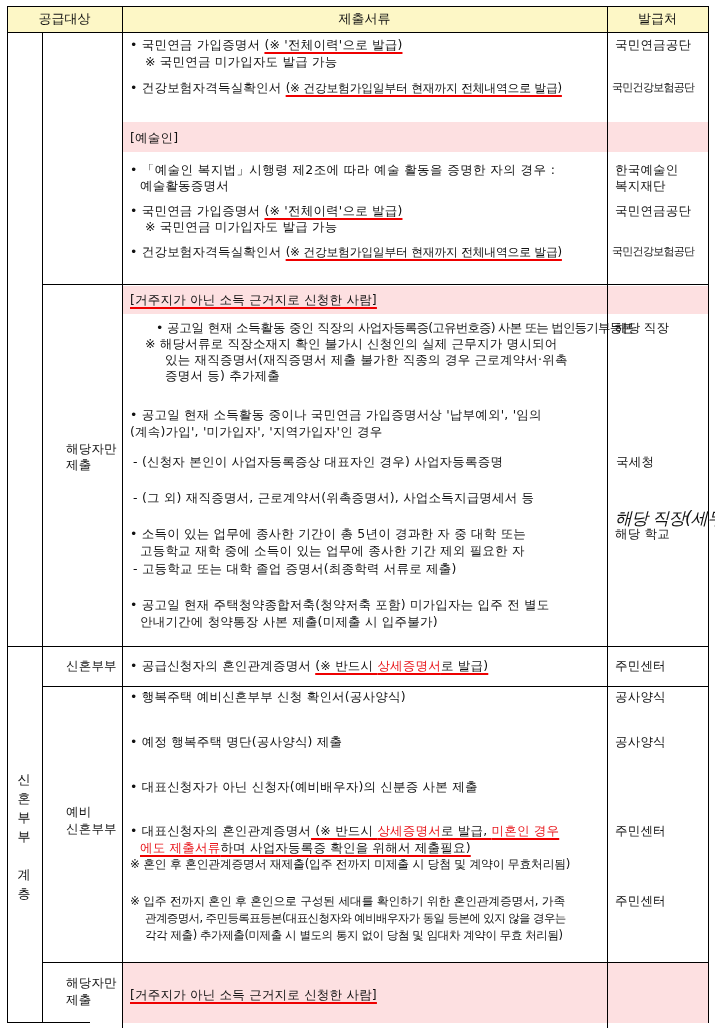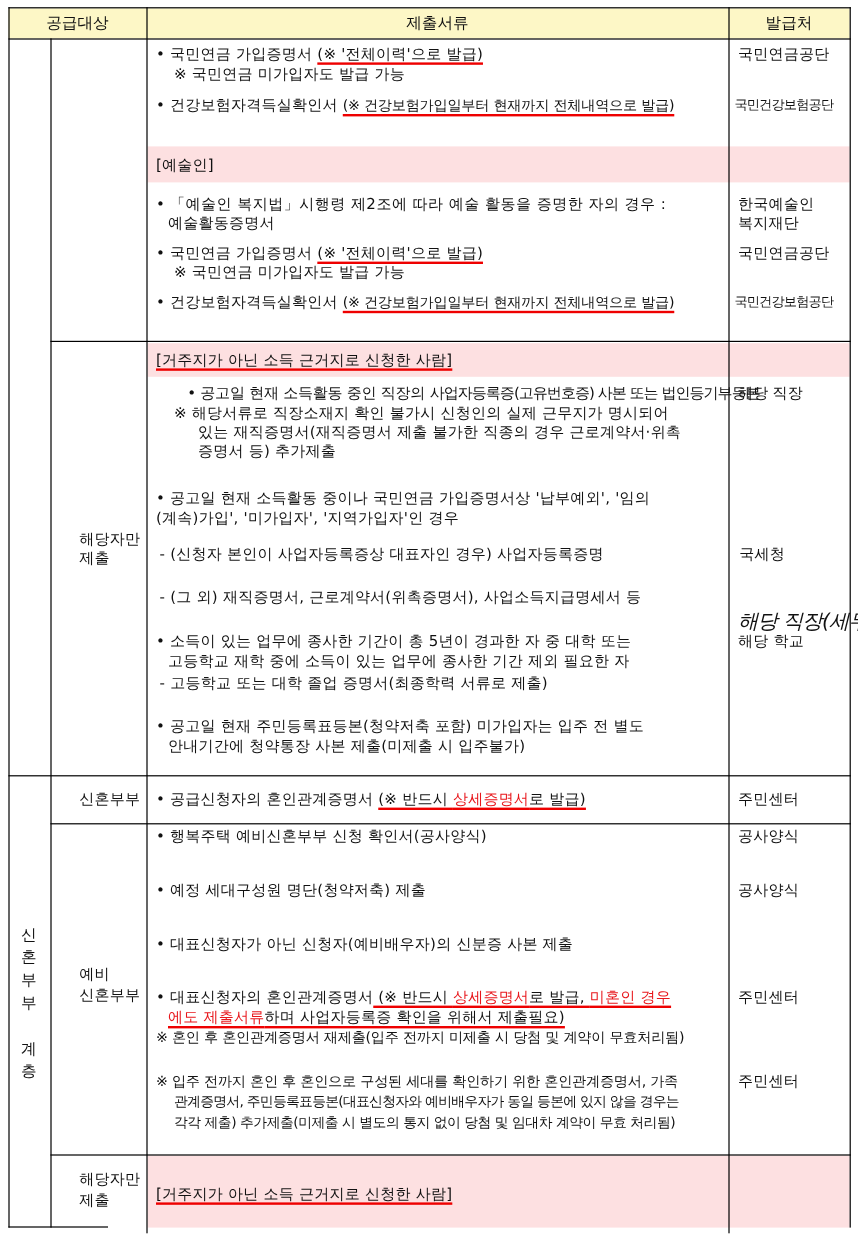--- a/index.html
+++ b/index.html
@@ -112,21 +112,21 @@
 <div class="t" style="left:130px; top:526px;">
   <span>•</span>
   <span>소득이 있는 업무에 종사한 기간이 총 5년이 경과한 자 중 대학 또는</span>
 </div>
 <div class="t" style="left:140px; top:543px;">고등학교 재학 중에 소득이 있는 업무에 종사한 기간 제외 필요한 자</div>
 <div class="t" style="left:133px; top:561px;">- 고등학교 또는 대학 졸업 증명서(최종학력 서류로 제출)</div>
 <div class="t" style="left:615px; top:526px;">해당 학교</div>
 
 <div class="t" style="left:130px; top:597px;">
   <span>•</span>
-  <span>공고일 현재 주민등록표등본(청약저축 포함) 미가입자는 입주 전 별도</span>
+  <span>공고일 현재 주택청약종합저축(청약저축 포함) 미가입자는 입주 전 별도</span>
 </div>
 <div class="t" style="left:140px; top:614px;">안내기간에 청약통장 사본 제출(미제출 시 입주불가)</div>
 
 <div class="vert" style="left:14px; top:770px;">
   <div>신</div>
   <div>혼</div>
   <div>부</div>
   <div>부</div>
   <div style="height:19px;"></div>
   <div>계</div>
@@ -144,21 +144,21 @@
 <div class="t cen" style="left:42px; width:80px; top:821px;">신혼부부</div>
 
 <div class="t" style="left:130px; top:689px;">
   <span>•</span>
   <span>행복주택 예비신혼부부 신청 확인서(공사양식)</span>
 </div>
 <div class="t" style="left:615px; top:689px;">공사양식</div>
 
 <div class="t" style="left:130px; top:734px;">
   <span>•</span>
-  <span>예정 세대구성원 명단(청약저축) 제출</span>
+  <span>예정 행복주택 명단(공사양식) 제출</span>
 </div>
 <div class="t" style="left:615px; top:734px;">공사양식</div>
 
 <div class="t" style="left:130px; top:779px;">
   <span>•</span>
   <span>대표신청자가 아닌 신청자(예비배우자)의 신분증 사본 제출</span>
 </div>
 
 <div class="t" style="left:130px; top:823px;">
   <span>•</span>

